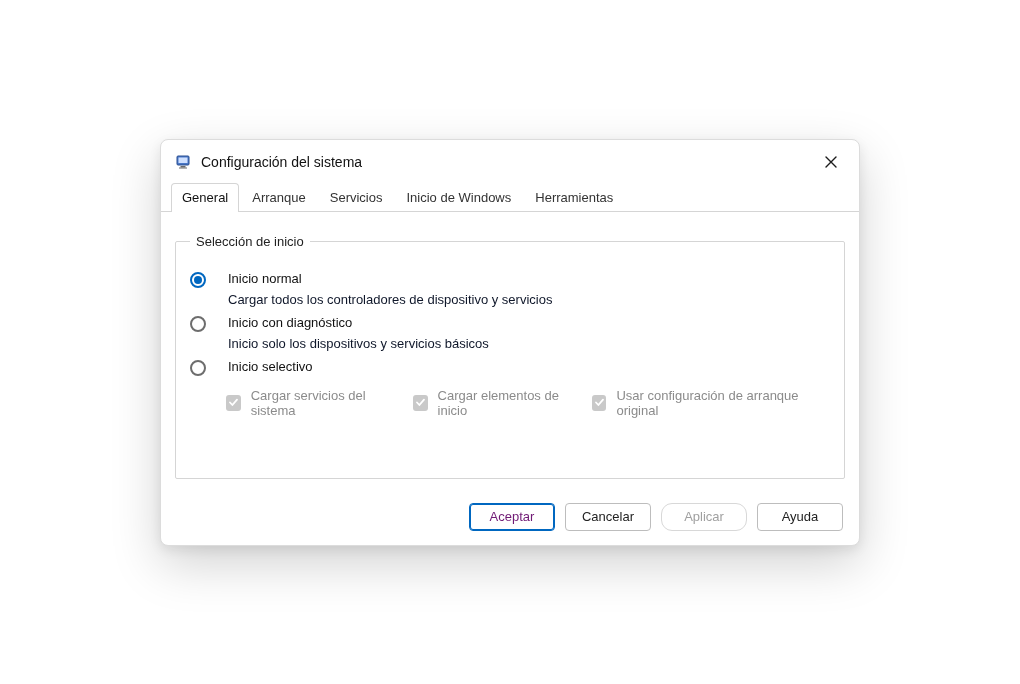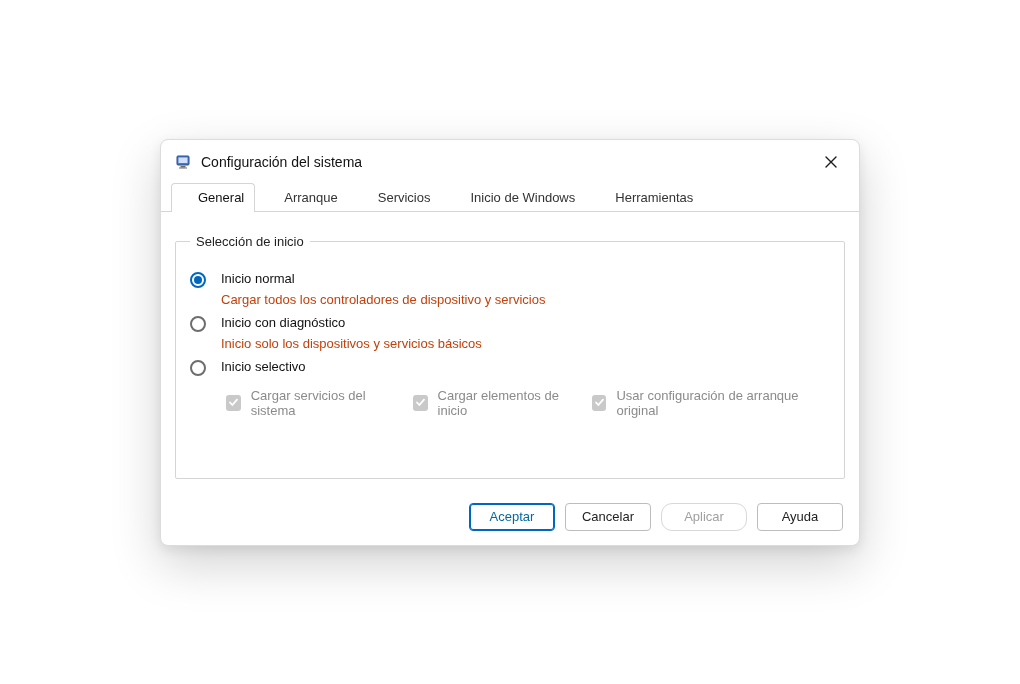--- a/index.html
+++ b/index.html
@@ -50,21 +50,21 @@
 
   .tabs {
     display: flex;
     align-items: flex-end;
     padding: 0 10px;
     gap: 2px;
     border-bottom: 1px solid #d5d5d5;
     position: relative;
   }
   .tab {
-    padding: 6px 10px 7px 26px;
+    padding: 6px 10px 7px 10px;
     font-size: 13px;
     color: #333;
     border: 1px solid transparent;
     border-bottom: none;
     background: transparent;
     position: relative;
     top: 1px;
     cursor: default;
   }
   .tab.active {
@@ -92,21 +92,21 @@
   }
   fieldset.group > legend {
     font-size: 13px;
     color: #222;
     padding: 0 6px;
   }
 
   .option {
     display: flex;
     align-items: flex-start;
-    gap: 15px;
+    gap: 22px;
     margin-top: 8px;
   }
   .option + .option { margin-top: 8px; }
   .radio {
     width: 16px; height: 16px;
     border-radius: 50%;
     border: 2px solid #6d6d6d;
     display: inline-block;
     position: relative;
     background: #fff;
@@ -118,21 +118,21 @@
   }
   .radio.checked::after {
     content: "";
     position: absolute;
     left: 2px; top: 2px;
     width: 8px; height: 8px;
     border-radius: 50%;
     background: #0067c0;
   }
   .opt-text .label { font-size: 13px; color: #111; }
-  .opt-text .desc  { font-size: 13px; color: #c2410c; margin-top: 6px; }
+  .opt-text .desc  { font-size: 13px; color: #0f172a; margin-top: 6px; }
 
   .suboptions {
     margin-top: 12px;
     margin-left: 36px;
     display: flex;
     flex-direction: row;
     gap: 12px;
   }
   .check {
     display: flex;
@@ -166,21 +166,21 @@
     font-size: 13px;
     color: #222;
     display: inline-flex;
     align-items: center;
     justify-content: center;
     padding: 0 14px;
   }
   .btn.default {
     border-color: #0067c0;
     box-shadow: 0 0 0 1px #0067c0 inset;
-    color: #0369a1;
+    color: #701a75;
   }
   .btn.disabled {
     color: #a0a0a0;
     border-color: #d8d8d8;
     border-radius: 11px;
   }
 </style>
 </head>
 <body>
 

